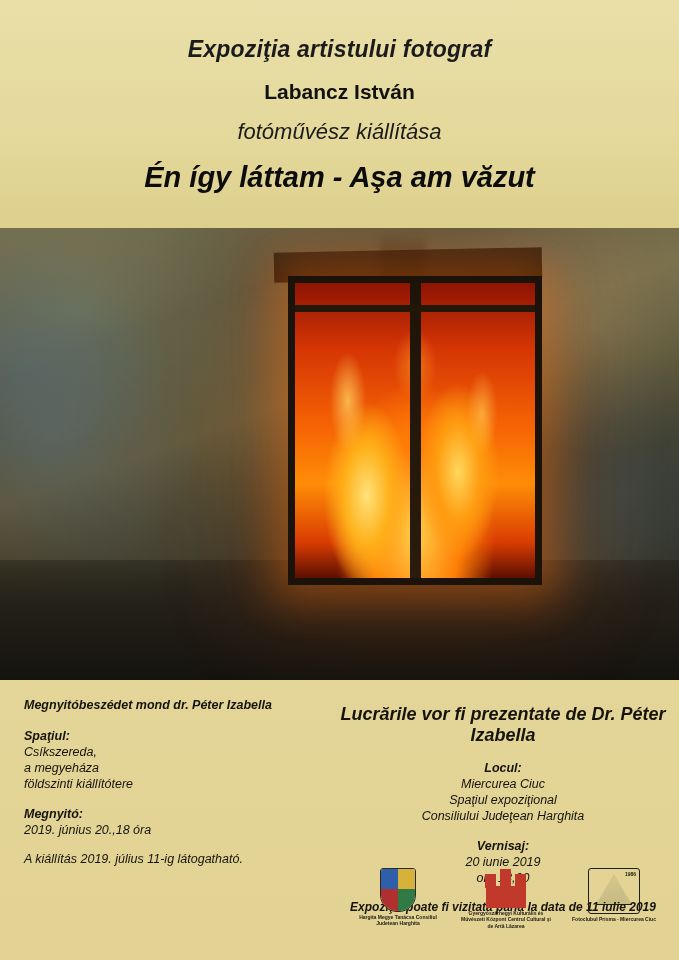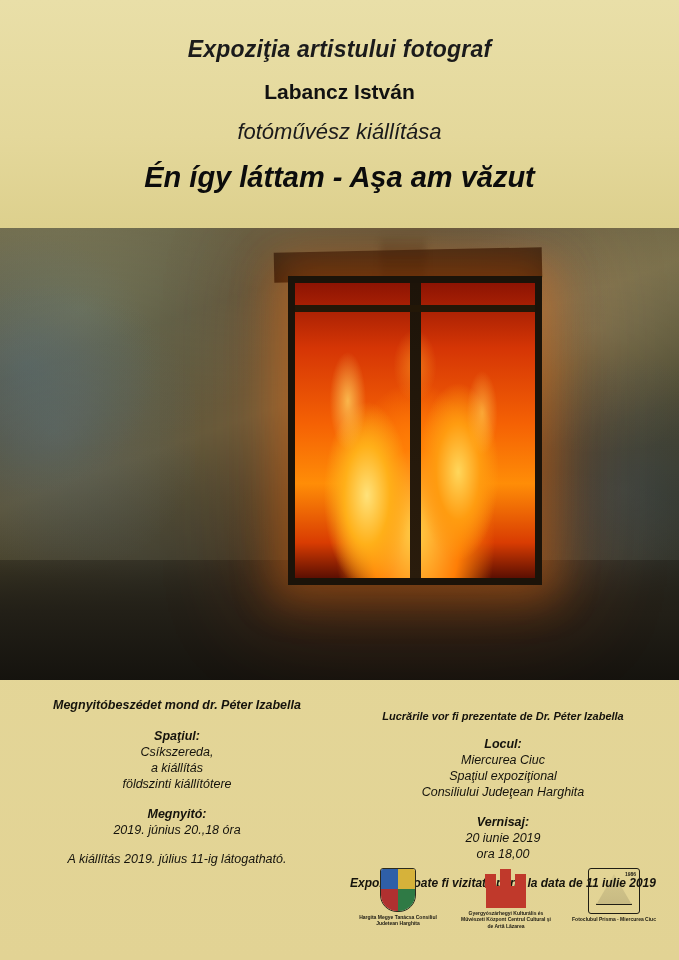--- a/index.html
+++ b/index.html
@@ -170,45 +170,45 @@
   
   .body-area {
     position: absolute;
     top: 680px;
     left: 0;
     width: 679px;
     height: 280px;
   }
   .col-left {
     position: absolute;
-    left: 18px;
+    left: 24px;
     top: 18px;
     width: 318px;
-    text-align: center;
+    text-align: left;
     color: #15130c;
   }
   .col-right {
     position: absolute;
     left: 338px;
     top: 12px;
     width: 330px;
     text-align: center;
     color: #15130c;
   }
   .speech-left {
     font-size: 12.5px;
     font-style: italic;
     font-weight: bold;
     margin: 0 0 16px 0;
   }
   .speech-right {
-    font-size: 11px;
-    font-style: italic;
-    font-weight: bold;
-    margin: 18px 0 14px 0;
+    font-size: 18px;
+    font-style: italic;
+    font-weight: bold;
+    margin: 12px 0 14px 0;
   }
   .blk {
     margin: 0 0 14px 0;
     font-size: 12.5px;
     font-style: italic;
     line-height: 1.28;
   }
   .blk .lbl {
     display: block;
     font-weight: bold;
@@ -371,21 +371,21 @@
   </div>
 
   <div class="body-area">
 
     <div class="col-left">
       <p class="speech-left">Megnyitóbeszédet mond dr. Péter Izabella</p>
 
       <div class="blk">
         <span class="lbl">Spaţiul:</span>
         <span class="val">Csíkszereda,</span>
-        <span class="val">a kiállítás</span>
+        <span class="val">a megyeháza</span>
         <span class="val">földszinti kiállítótere</span>
       </div>
 
       <div class="blk">
         <span class="lbl">Megnyitó:</span>
         <span class="val">2019. június  20.,18 óra</span>
       </div>
 
       <p class="visit-left">A kiállítás 2019. július 11-ig látogatható.</p>
     </div>

